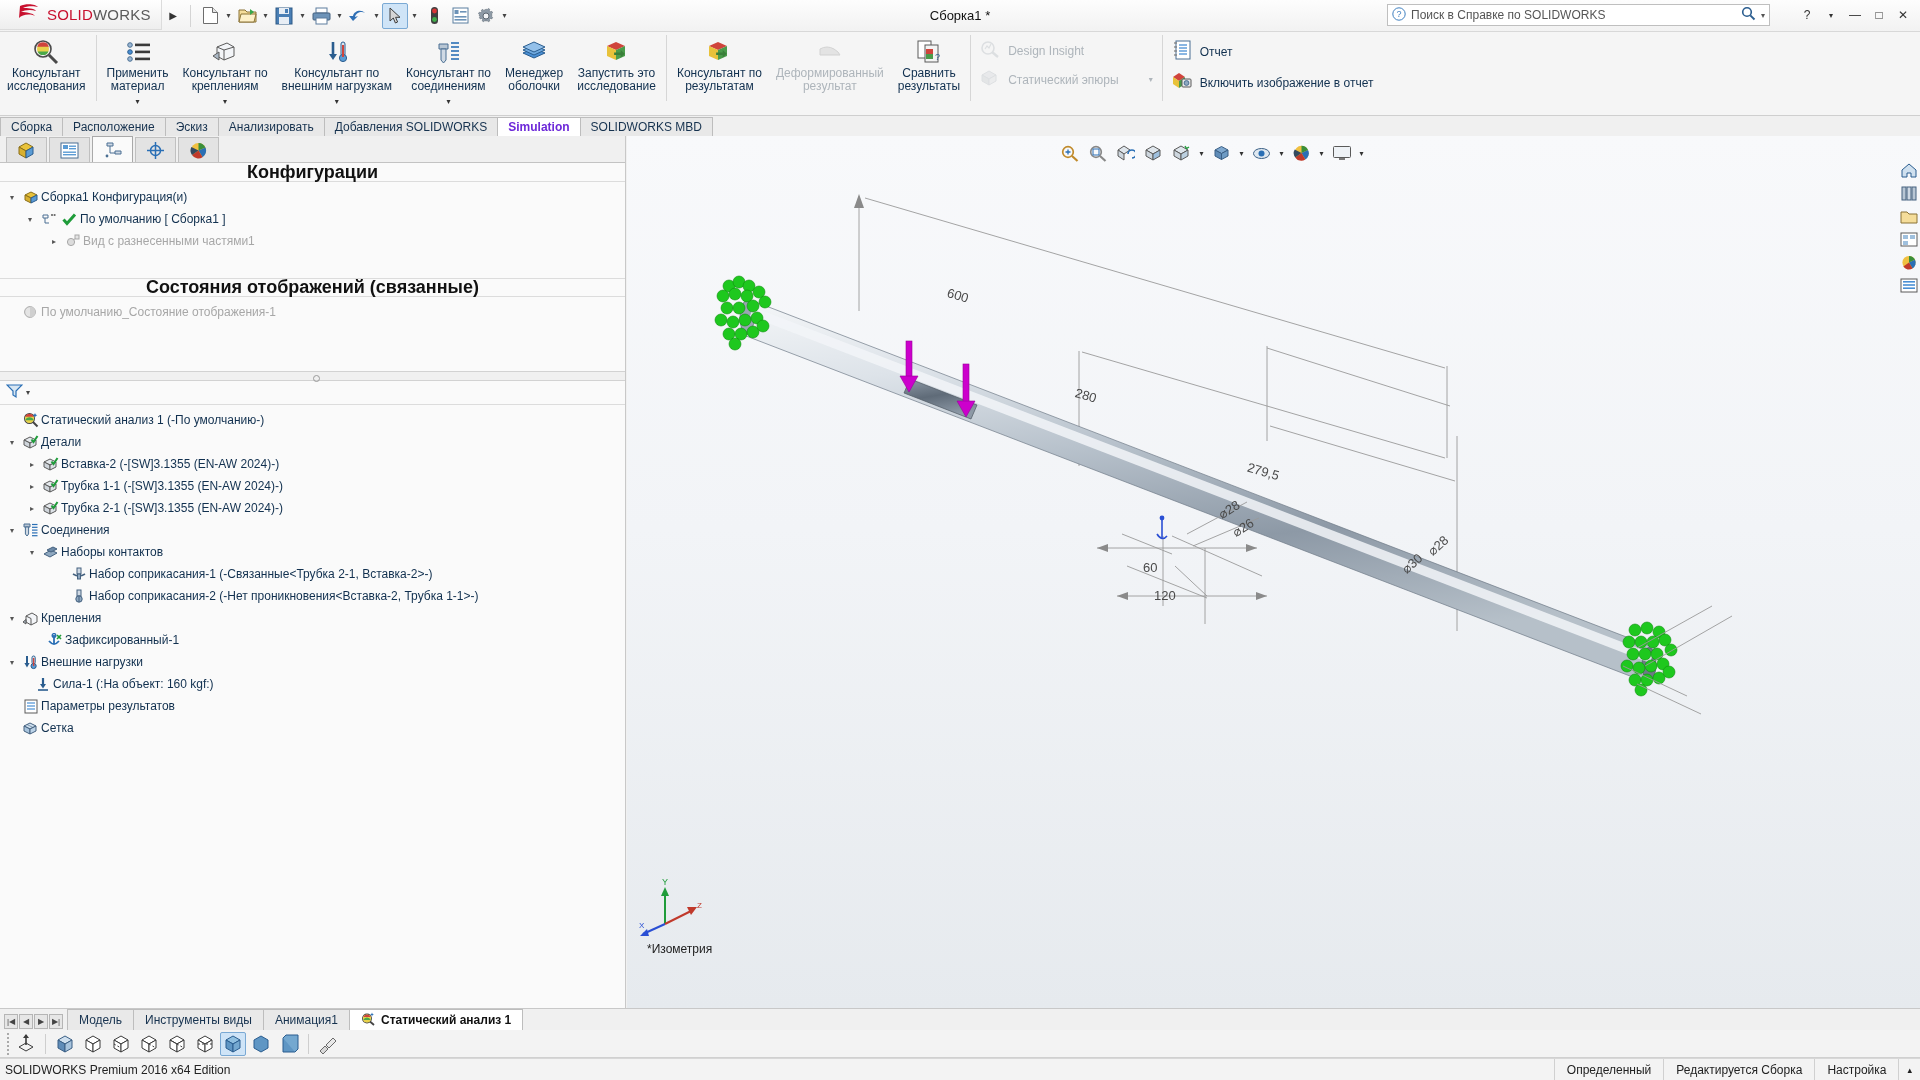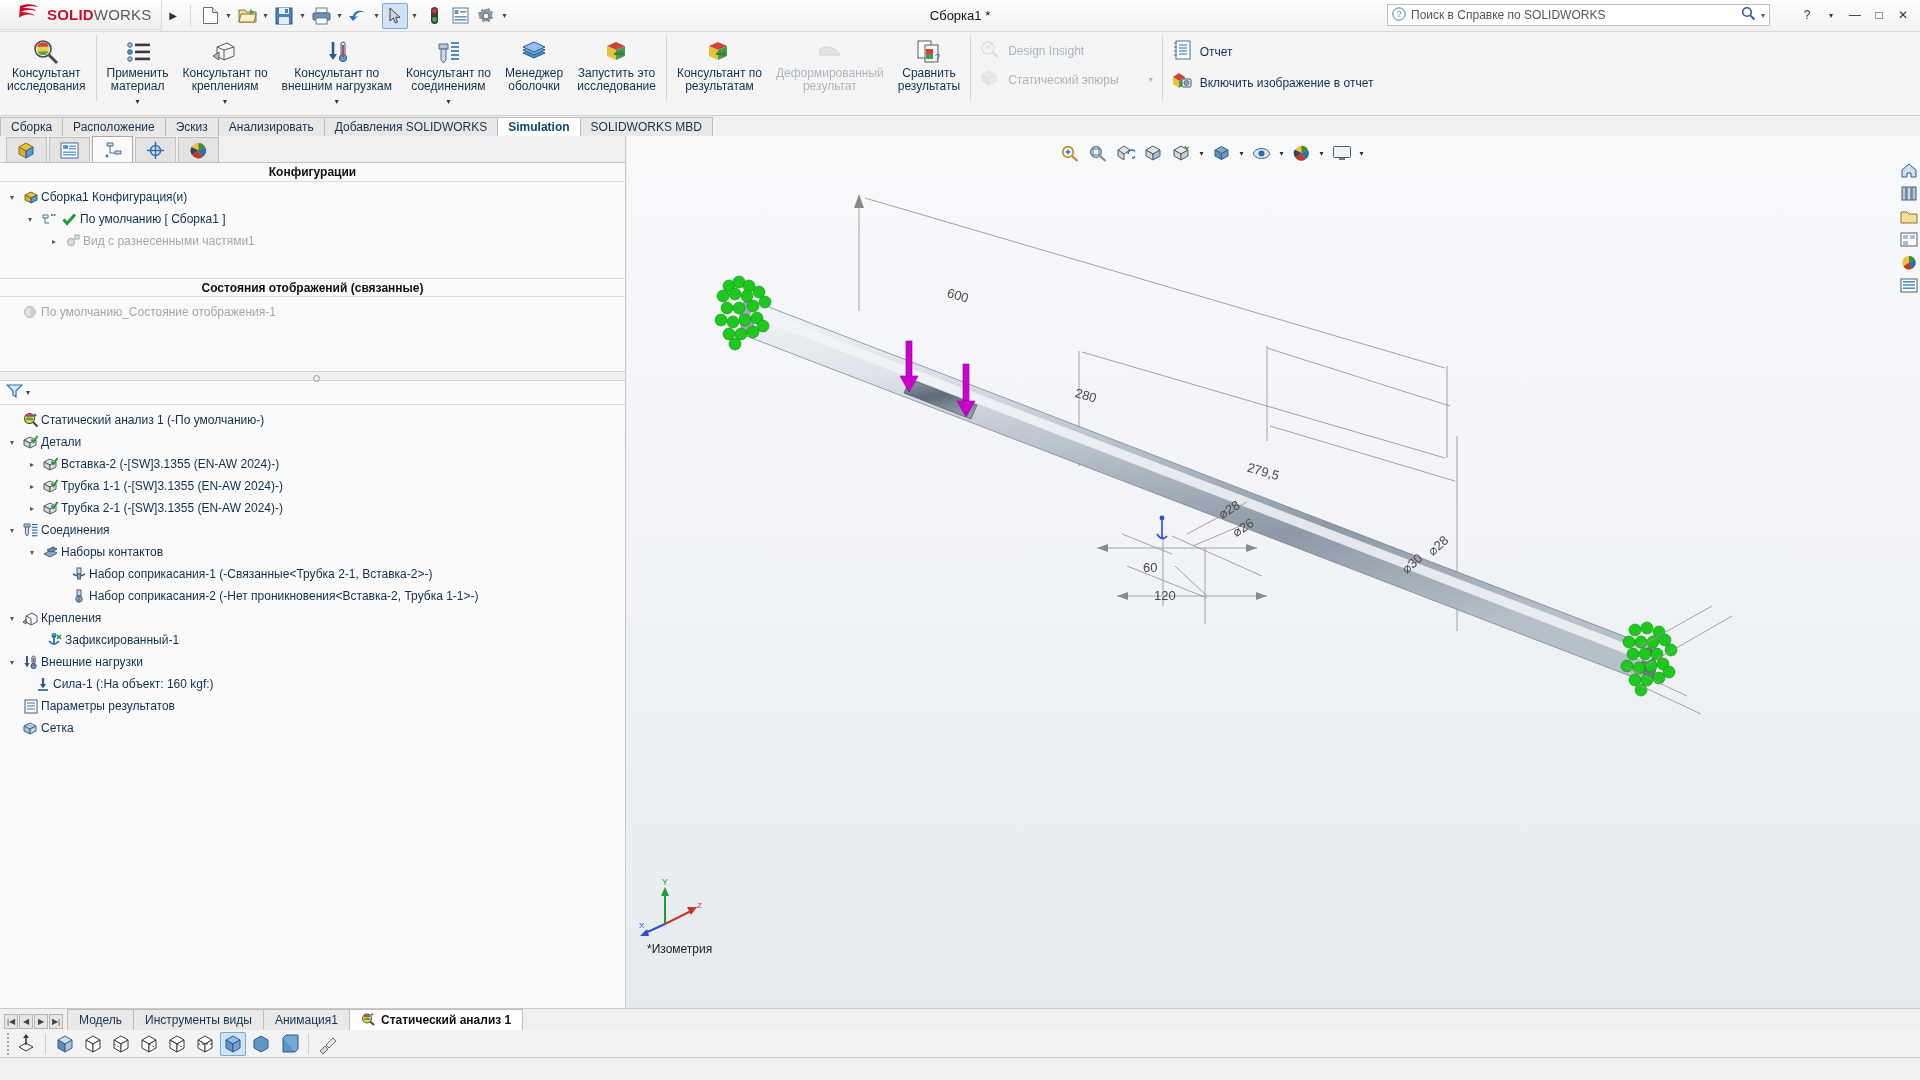--- a/index.html
+++ b/index.html
@@ -19,21 +19,21 @@
     background:linear-gradient(#fdfdfd,#f2f2f2); border-bottom:1px solid #d8d8d8;
     display:flex; align-items:center;
   }
   .sw-logo {
     width:162px; height:30px; display:flex; align-items:center; gap:5px;
     padding-left:16px; background:linear-gradient(#ffffff,#eeeeee);
     border:1px solid #dcdcdc; border-top:none; border-left:none; margin-top:-1px;
   }
   .ds-mark { color:#c8102e; font-weight:bold; font-size:19px; font-style:italic; letter-spacing:-1px;}
   .sw-name { font-size:15px; letter-spacing:.2px; }
-  .sw-name .b { color:#c8102e; font-weight:bold; }
+  .sw-name .b { color:#c8102e; font-weight:normal; }
   .sw-name .g { color:#5a5a5a; font-weight:normal; }
   .tb-arrow { width:22px; text-align:center; color:#333; font-size:10px; }
   .tb-sep { width:1px; height:22px; background:#d4d4d4; margin:0 6px; }
   .tb-group { display:flex; align-items:center; height:32px; }
   .tb-btn {
     width:26px; height:26px; display:flex; align-items:center; justify-content:center;
     border:1px solid transparent; border-radius:2px;
   }
   .tb-btn.sel { background:#cfe4f7; border-color:#7aa9d4; }
   .tb-caret { width:11px; text-align:center; color:#444; font-size:8px; }
@@ -71,37 +71,37 @@
   .rrow.dim { color:#aeb5bb; }
   .rrow.dim svg { opacity:.38; }
 
   
   .cmdtabs { position:absolute; left:0; top:116px; width:1920px; height:20px; display:flex; align-items:flex-end; }
   .ctab {
     height:19px; padding:0 10px; font-size:12px; color:#16324f;
     border:1px solid #bdbdbd; border-bottom:none; background:#e8e8e8;
     display:flex; align-items:center; margin-right:-1px;
   }
-  .ctab.active { background:#ffffff; font-weight:bold; color:#0c4a6e; }
+  .ctab.active { background:#ffffff; font-weight:bold; color:#6d28d9; }
 
   
   .leftpanel {
     position:absolute; left:0; top:136px; width:626px; height:872px;
     background:#fafafa; border-right:1px solid #c8c8c8;
   }
   .pm-tabs { display:flex; height:27px; align-items:flex-end; padding-left:6px; background:#f0f0f0; border-bottom:1px solid #c3c3c3; }
   .pm-tab {
     width:41px; height:25px; display:flex; align-items:center; justify-content:center;
     border:1px solid #c0c0c0; border-bottom:none; background:#e3e3e3; margin-right:2px;
   }
   .pm-tab.active { background:#fafafa; border-color:#a9a9a9; height:26px; }
 
   .panelhdr {
     height:19px; display:flex; align-items:center; justify-content:center;
-    font-size:12px; font-weight:bold; color:#111; background:#fafafa;
+    font-size:18px; font-weight:bold; color:#111; background:#fafafa;
     border-bottom:1px solid #dcdcdc;
   }
   .treearea { padding:4px 0 0 0; }
   .trow {
     display:flex; align-items:center; height:22px; font-size:12px; color:#11304f;
     white-space:nowrap; padding-left:4px;
   }
   .trow.grey { color:#a7a7a7; }
   .twist { width:16px; text-align:center; font-size:8px; color:#555; flex:0 0 16px; }
   .twist.none { color:transparent; }
@@ -1211,14 +1211,23 @@
     </div>
     <div class="vbsep"></div>
     <div class="vb">
       <svg width="22" height="22" viewBox="0 0 22 22">
           <path d="M3 18 L8 13 L11 16 L6 21 Z" fill="#d8d8d8" stroke="#6a6a6a"></path>
           <path d="M9 12 L16 5 L19 8 L12 15 Z" fill="#e8e8e8" stroke="#6a6a6a"></path>
         </svg>
     </div>
   </div>
 
+  <div class="statusbar">
+    <div class="sb-left">SOLIDWORKS Premium 2016 x64 Edition</div>
+    <div class="sb-right">
+      <div class="sb-cell">Определенный</div>
+      <div class="sb-cell">Редактируется Сборка</div>
+      <div class="sb-cell">Настройка</div>
+      <div class="sb-cell" style="padding:0 8px;font-size:9px">▴</div>
+    </div>
+  </div>
 
 </div>
 
 </body></html>

